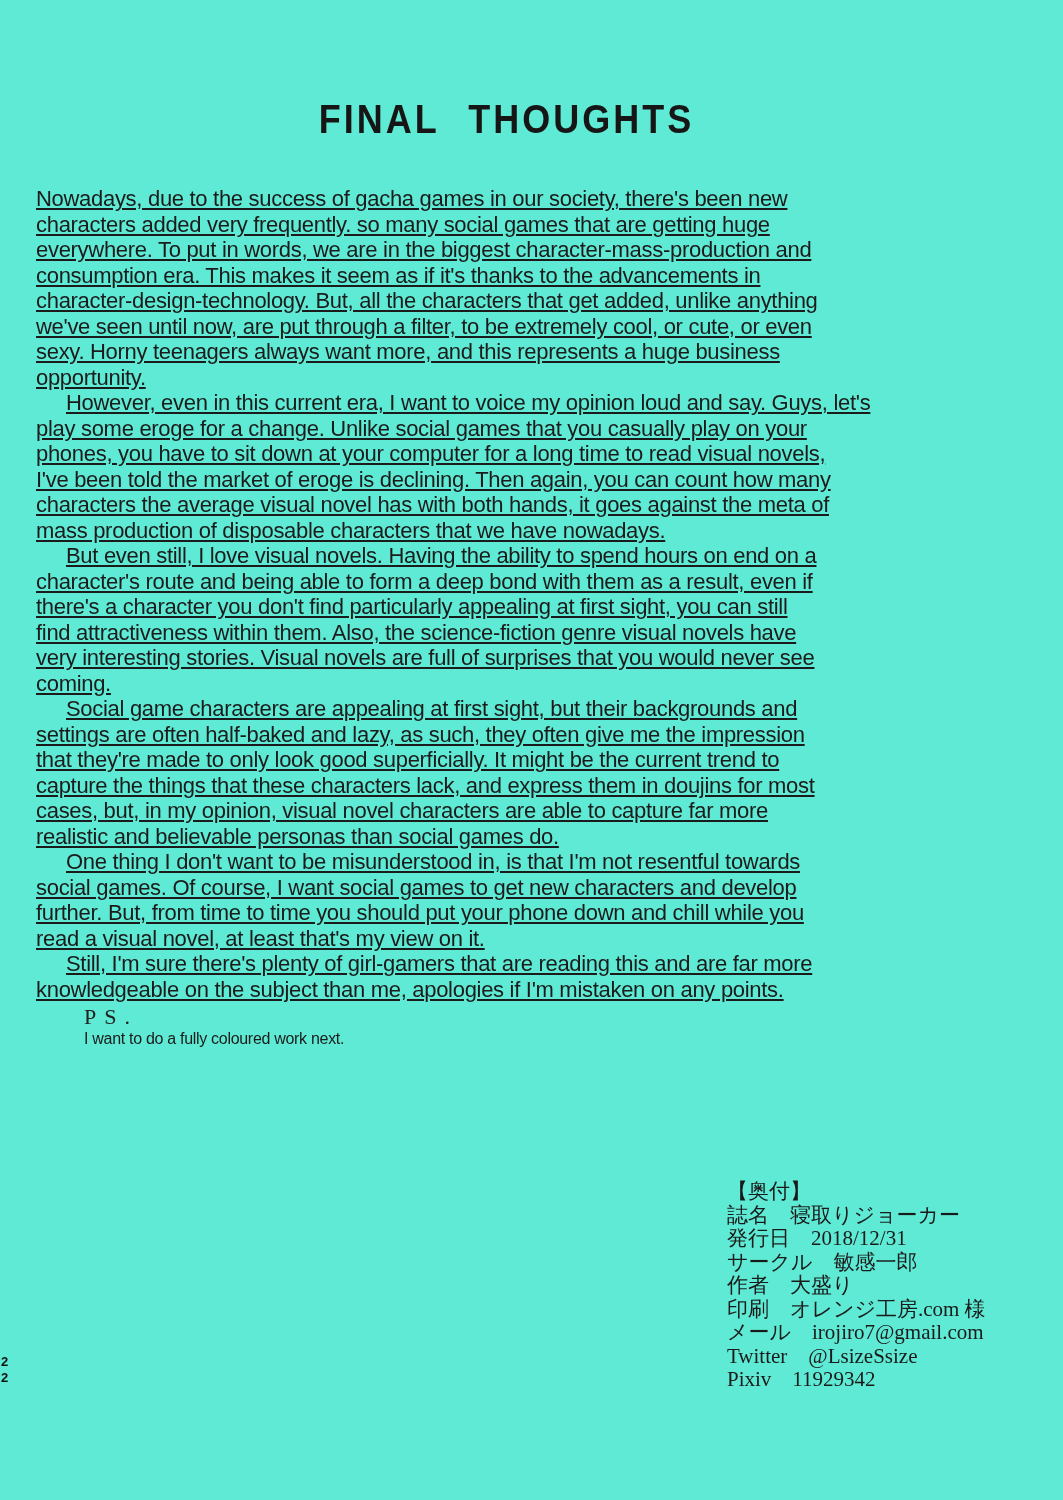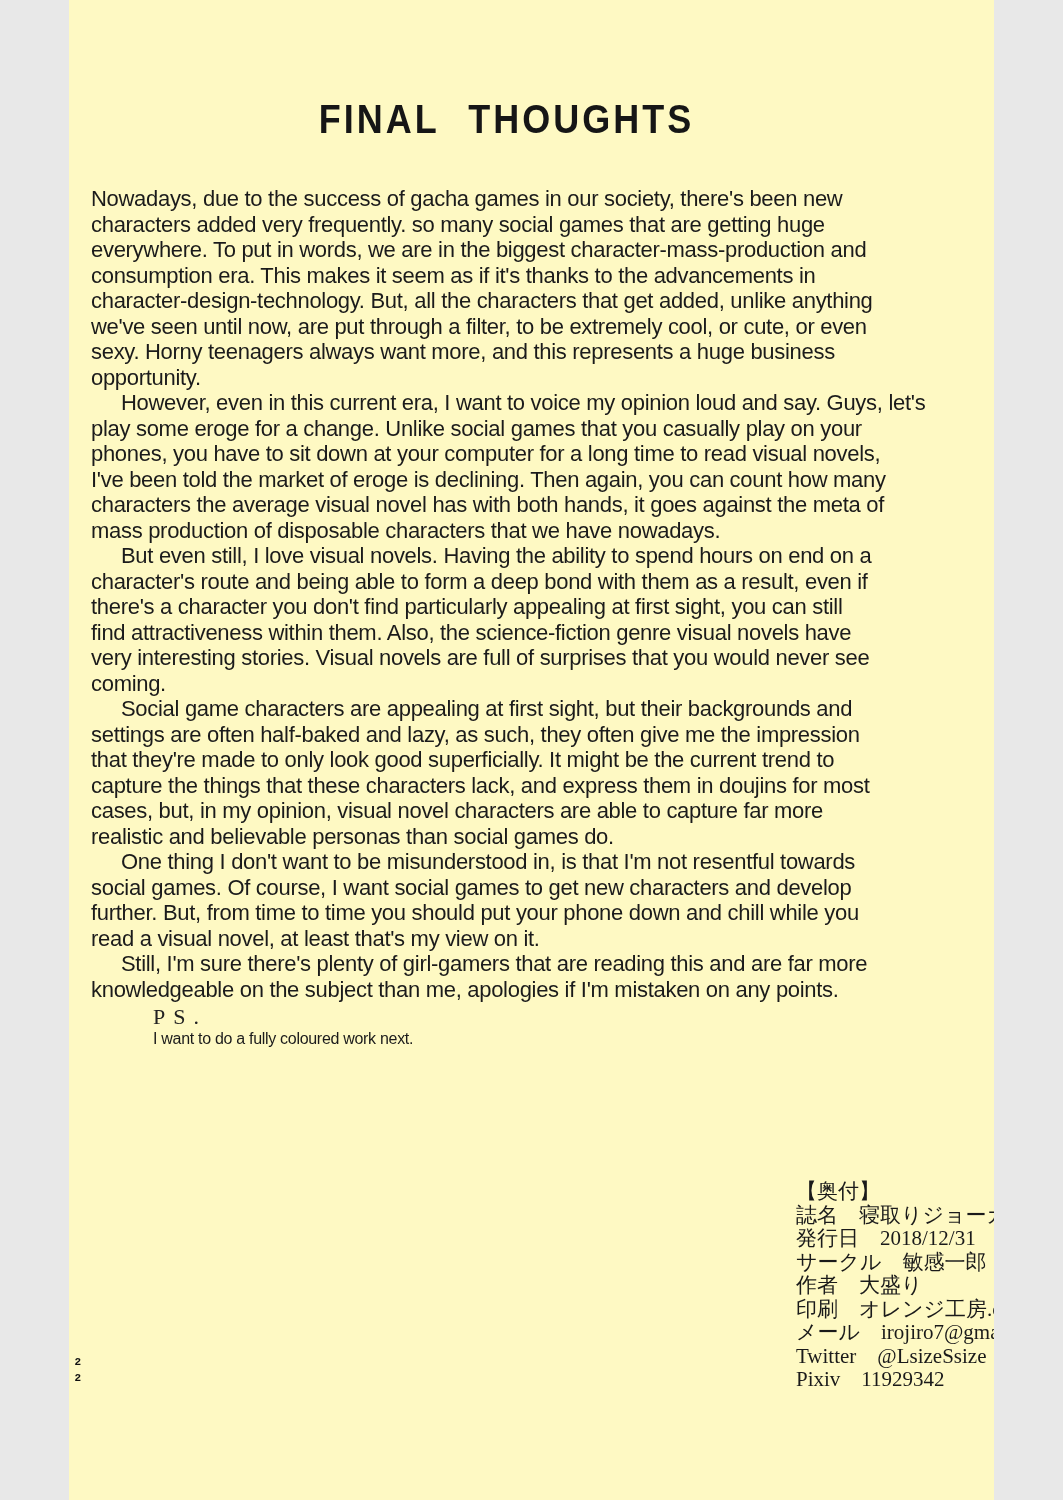--- a/index.html
+++ b/index.html
@@ -2,24 +2,24 @@
 <html><head>
 <meta charset="utf-8">
 <style>
   html, body {
     margin: 0;
     padding: 0;
     background: #e8e8e8;
   }
   .page {
     position: relative;
-    width: 925px;
+    width: 1063px;
     height: 1500px;
     margin: 0 auto;
-    background: #fef9c3;
+    background: #5eead4;
     color: #1b1b1b;
     overflow: hidden;
     font-family: "Liberation Sans", "DejaVu Sans", sans-serif;
   }
   .title {
     position: absolute;
     top: 96px;
     left: 0;
     right: 50px;
     margin: 0;
@@ -28,23 +28,24 @@
     font-size: 36px;
     font-weight: 600;
     letter-spacing: 3px;
     word-spacing: 16px;
     color: #161616;
     transform: scaleY(1.12);
     transform-origin: top center;
   }
   .essay {
     position: absolute;
-    left: 22px;
+    left: 36px;
     top: 186px;
     width: 1008px;
+    text-decoration: underline;
   }
   .para {
     margin: 0;
     font-size: 22px;
     line-height: 25.5px;
     letter-spacing: -0.3px;
     white-space: pre-line;
     color: #1b1b1b;
   }
   .para.indent {
@@ -77,28 +78,27 @@
     color: #1a1a1a;
   }
   .colophon-line {
     white-space: pre;
   }
   .page-number {
     position: absolute;
     left: 1px;
     top: 1354px;
     width: 11px;
-    font-family: Liberation Mono, monospace;
-    font-size: 11px;
+    font-family: Liberation Sans, sans-serif;
+    font-size: 13px;
     font-weight: bold;
     line-height: 16px;
     word-break: break-all;
     letter-spacing: 0;
     color: #111;
-    text-align: right;
   }
 </style>
 </head>
 <body>
 
 <div class="page">
 
   <h1 class="title">FINAL THOUGHTS</h1>
 
   <div class="essay">

